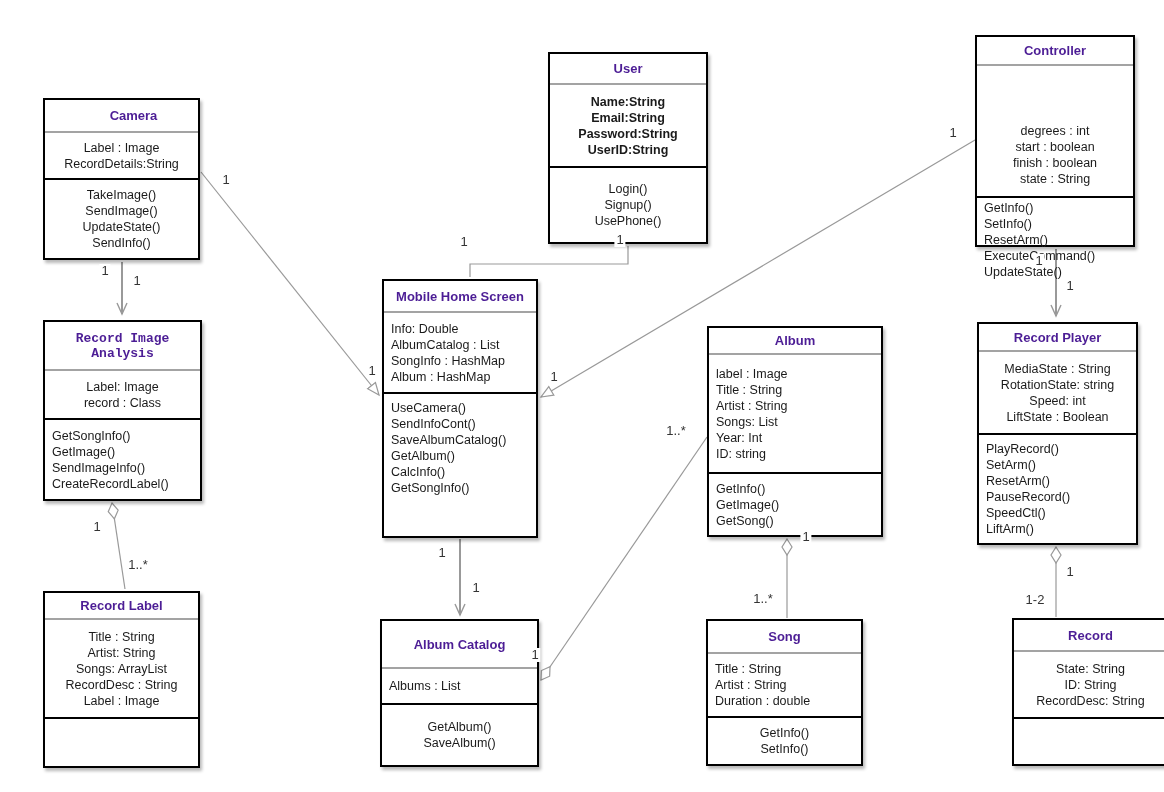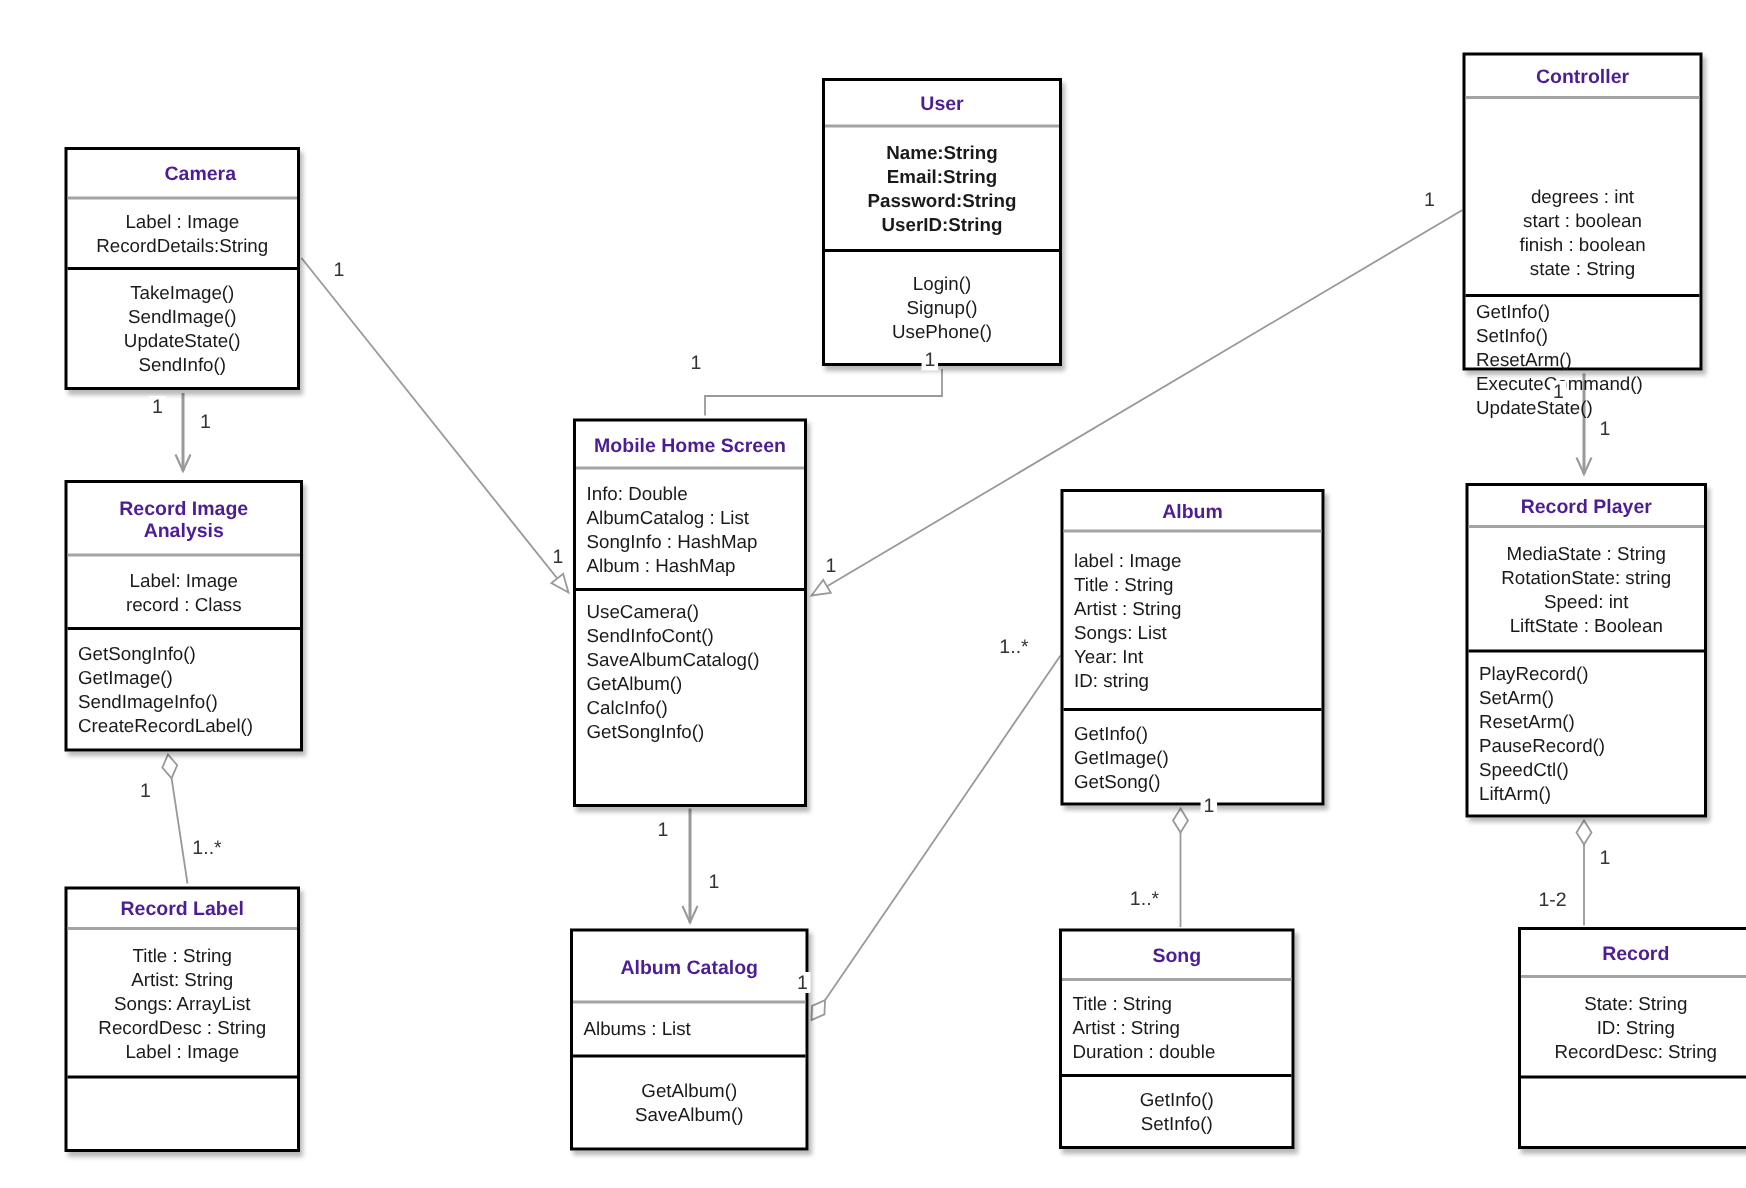--- a/index.html
+++ b/index.html
@@ -99,21 +99,21 @@
       </div>
       <div class="uml-sec uml-methods align-left">
         <div>GetInfo()</div>
         <div>SetInfo()</div>
         <div>ResetArm()</div>
         <div>ExecuteCommand()</div>
         <div>UpdateState()</div>
       </div>
     </div>
     <div class="uml-class" style="left: 43px; top: 320px; width: 159px; height: 181px;">
-      <div class="uml-title" style="height: 49px;">Record Image
+      <div class="uml-title" style="height: 49px; font-family: Liberation Mono, monospace;">Record Image
 Analysis</div>
       <div class="uml-sec uml-attrs align-center" style="height: 49px;">
         <div>Label: Image</div>
         <div>record : Class</div>
       </div>
       <div class="uml-sec uml-methods align-left">
         <div>GetSongInfo()</div>
         <div>GetImage()</div>
         <div>SendImageInfo()</div>
         <div>CreateRecordLabel()</div>

